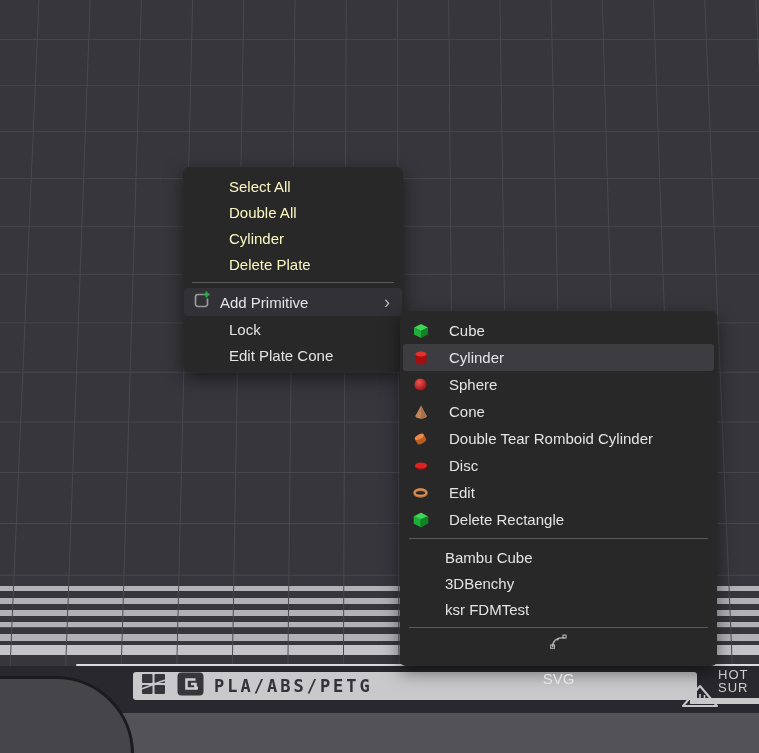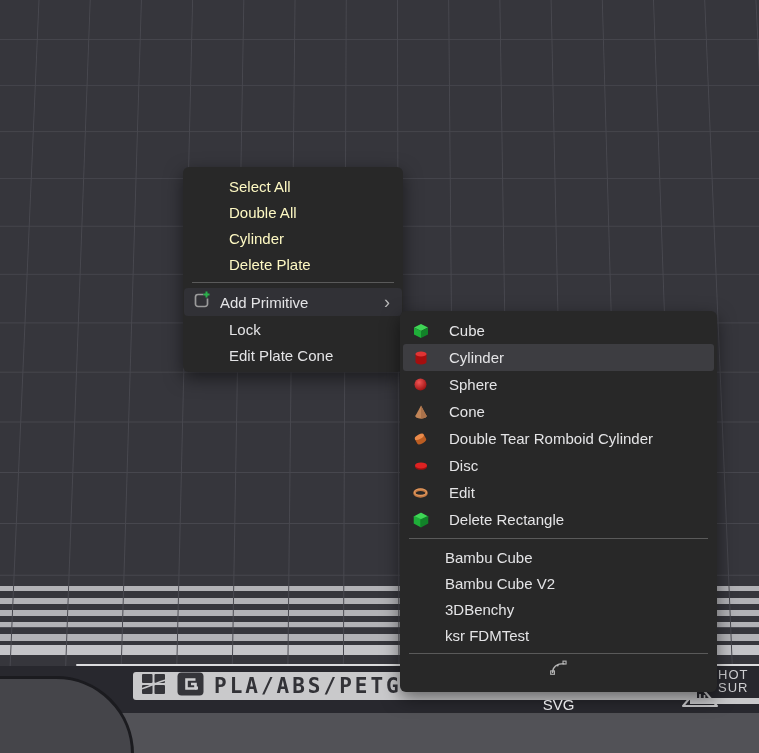--- a/index.html
+++ b/index.html
@@ -27,21 +27,21 @@
   .s3{top:36px;height:6px;}.s4{top:48px;height:7px;} .s5{top:59px;height:10px;background:#c4c4c8;}
   
   .plate-bottom{position:absolute;left:0;top:664px;width:759px;height:89px;z-index:3;}
   .white-line{position:absolute;left:76px;top:0;width:683px;height:2px;background:#dcdcde;border-radius:2px 0 0 2px;}
   .dark-band{position:absolute;left:0;top:2px;width:759px;height:47px;background:#28282e;}
   .bottom-band{position:absolute;left:0;top:49px;width:759px;height:40px;background:#525257;}
   .handle{position:absolute;left:-34px;top:12px;width:168px;height:90px;
     background:#45454a;border:3px solid #1b1b1f;border-top-right-radius:78px;}
   .label-strip{position:absolute;left:133px;top:8px;width:564px;height:28px;background:#c9c9cb;
     border-radius:3px;display:flex;align-items:center;gap:10px;padding:0 8px;}
-  .material-text{font-family:"DejaVu Sans Mono",monospace;font-weight:700;font-size:21px;
+  .material-text{font-family:"DejaVu Sans Mono",monospace;font-weight:700;font-size:17px;
     letter-spacing:3px;color:#323237;white-space:nowrap;}
   .right-glint{position:absolute;left:690px;top:34px;width:69px;height:6px;background:#c9c9cb;}
   .hot-warning{position:absolute;left:718px;top:4px;width:41px;overflow:hidden;
     color:#cfcfd2;font-weight:400;font-size:13px;line-height:13px;letter-spacing:1px;white-space:nowrap;}
   .warn-triangle{position:absolute;left:681px;top:20px;}
   
   .menu{
     position:absolute;background:#282828;border-radius:6px;
     box-shadow:0 6px 18px rgba(0,0,0,.5);
     color:#e4e4e6;font-size:15px;padding:6px 0 4px 0;
@@ -226,21 +226,20 @@
           <polygon points="1.5,4.8 8,8 8,14.5 1.5,11.2" fill="#1fae39" stroke="#1fae39" stroke-width="1.5" stroke-linejoin="round"></polygon>
           <polygon points="14.5,4.8 8,8 8,14.5 14.5,11.2" fill="#128229" stroke="#128229" stroke-width="1.5" stroke-linejoin="round"></polygon>
         </svg>
       </span>
       <span>Delete Rectangle</span>
     </div>
 
     <div class="sep"></div>
 
     <div class="smi no-icon">Bambu Cube</div>
-    <div class="smi no-icon">Bambu Cube V2</div>
     <div class="smi no-icon">3DBenchy</div>
     <div class="smi no-icon">ksr FDMTest</div>
 
     <div class="sep"></div>
 
     <div class="smi svg-row">
       <span class="ic">
         <svg width="20" height="17" viewBox="0 0 20 17">
           <path d="M3 15 Q3 4 17 4" fill="none" stroke="#b5b5b5" stroke-width="1.5"></path>
           <rect x="0.8" y="12.5" width="4.4" height="4" fill="none" stroke="#b5b5b5" stroke-width="1.3"></rect>

